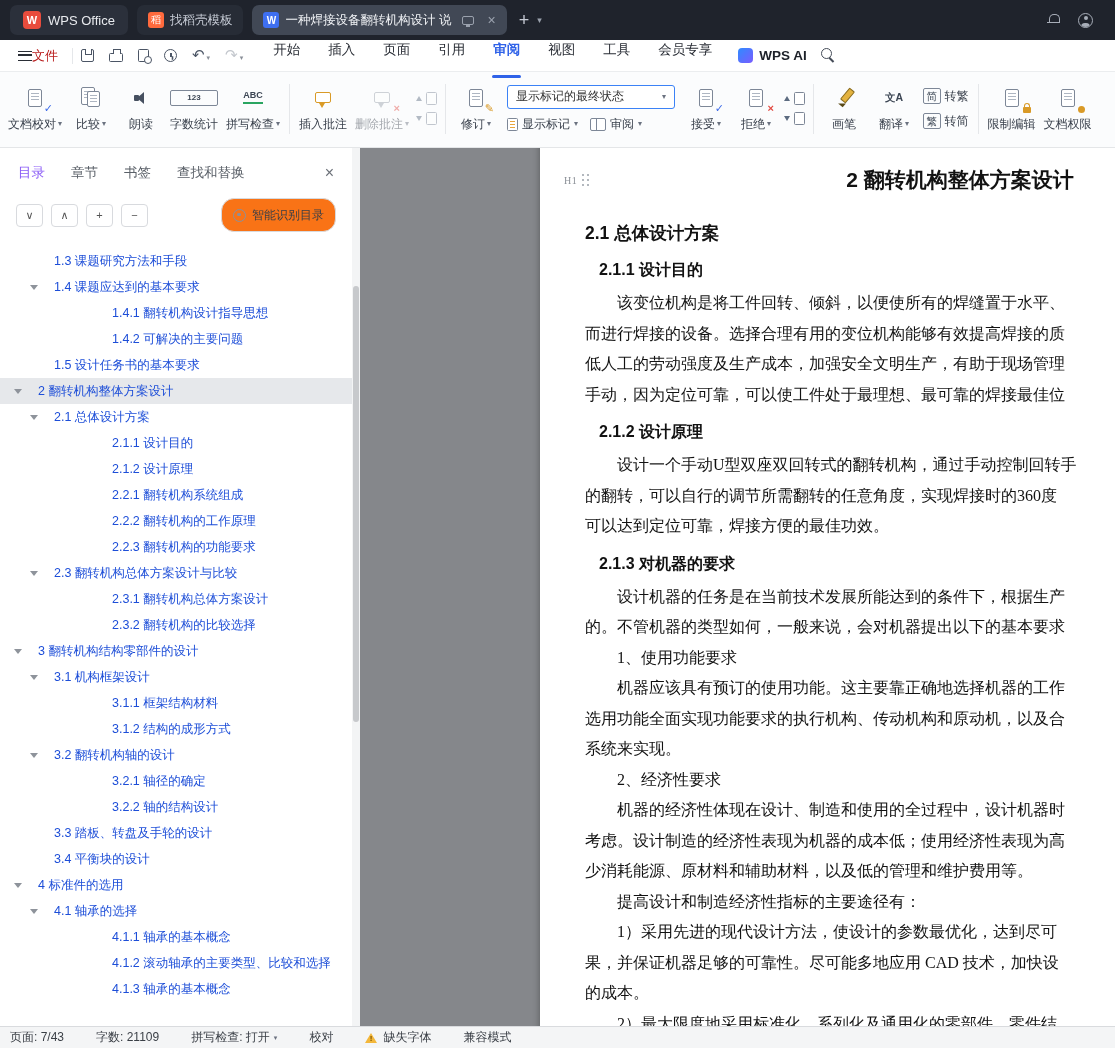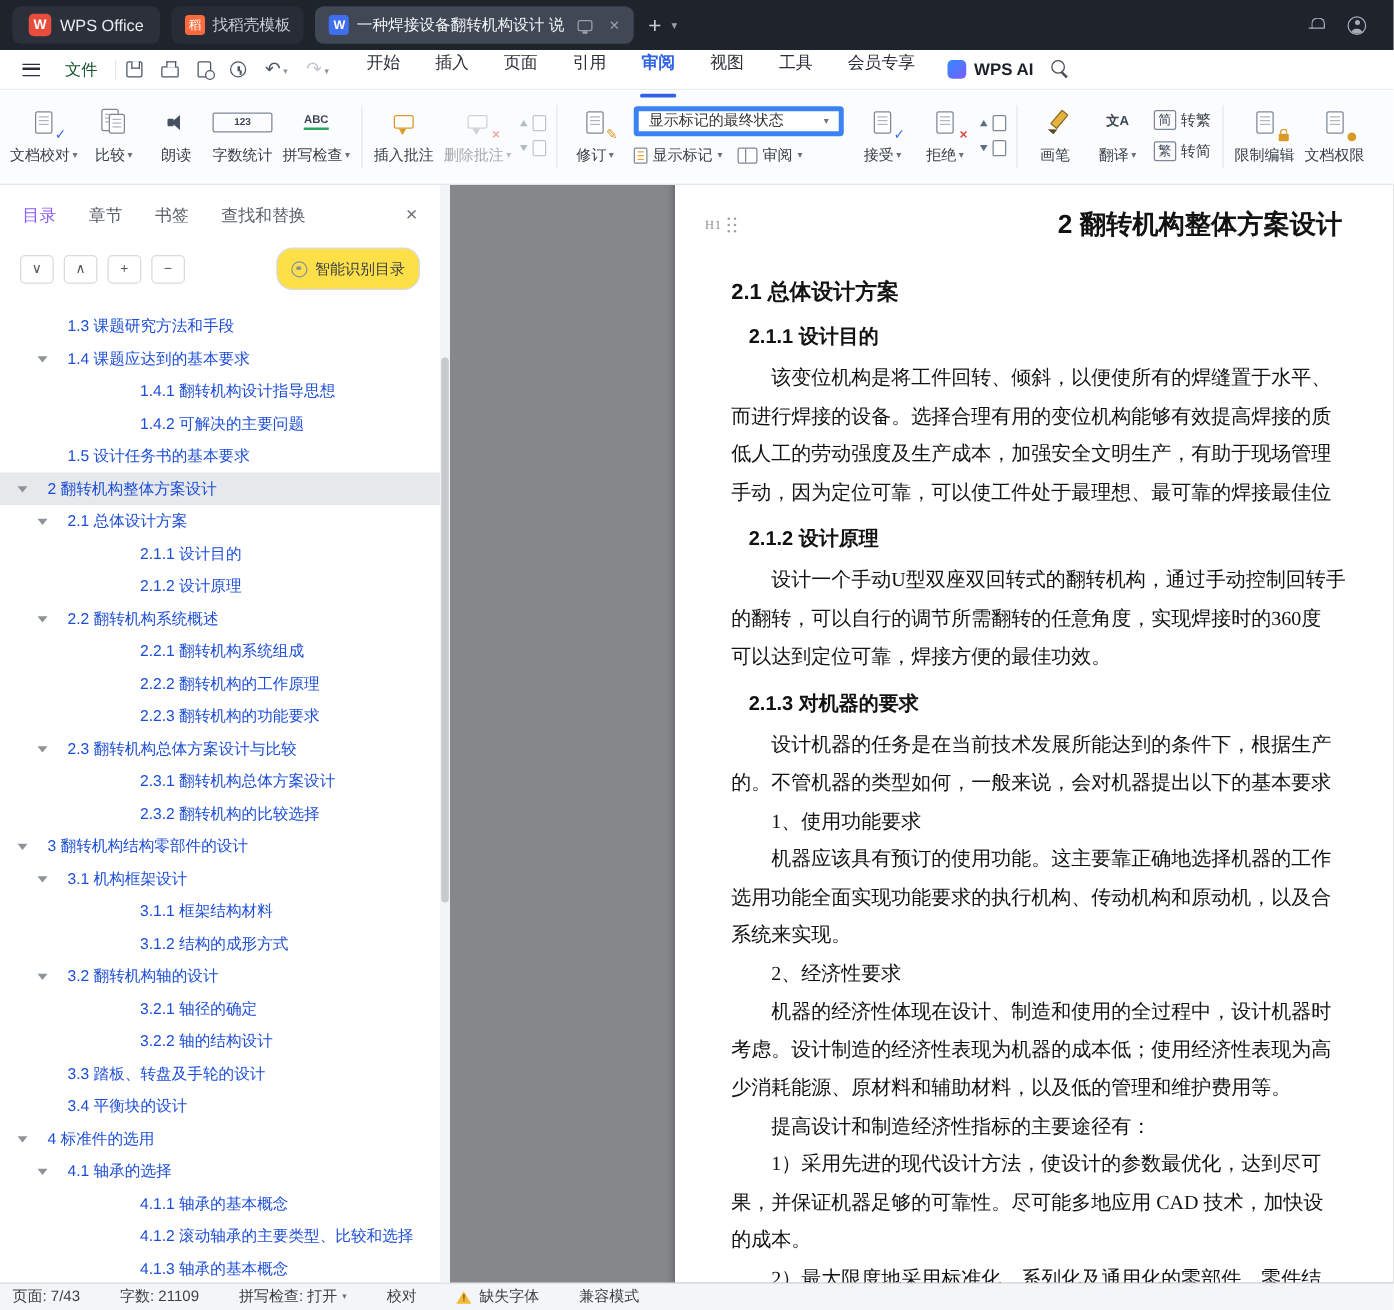--- a/index.html
+++ b/index.html
@@ -22,21 +22,21 @@
   .tb-right{margin-left:auto;display:flex;align-items:center;gap:18px;margin-right:12px}
   .i-bell{width:13px;height:13px;position:relative}
   .i-bell::before{content:"";position:absolute;left:1.5px;top:0;width:9px;height:8px;border:1.4px solid #a7adb8;border-bottom:none;border-radius:5px 5px 0 0}
   .i-bell::after{content:"";position:absolute;left:0;top:8.5px;width:12px;height:1.4px;background:#a7adb8}
   .i-avatar{width:15px;height:15px;border:1.4px solid #a7adb8;border-radius:50%;position:relative;overflow:hidden}
   .i-avatar::before{content:"";position:absolute;left:4.6px;top:2.5px;width:4px;height:4px;border-radius:50%;background:#a7adb8}
   .i-avatar::after{content:"";position:absolute;left:2px;bottom:0;width:9px;height:4px;border-radius:4px 4px 0 0;background:#a7adb8}
 
   
   .menubar{height:32px;background:#fff;border-bottom:1px solid #ebedef;display:flex;align-items:center;padding:0 12px;flex:none}
-  .file-btn{display:flex;align-items:center;gap:20px;font-size:13px;color:#14532d;padding:0 6px}
+  .file-btn{display:flex;align-items:center;gap:0;font-size:13px;color:#b91c1c;padding:0 6px}
   .i-menu{width:14px;height:10px;border-top:1.6px solid #2a2e36;border-bottom:1.6px solid #2a2e36;position:relative}
   .i-menu::after{content:"";position:absolute;left:0;right:0;top:2.6px;height:1.6px;background:#2a2e36}
   .vdiv{width:1px;height:16px;background:#e5e7ea;margin:0 8px}
   .qa{display:flex;align-items:center;gap:15px}
   .i-save{width:13px;height:13px;border:1.5px solid #4b5565;border-radius:2px;position:relative}
   .i-save::before{content:"";position:absolute;left:2.6px;top:-1px;width:5px;height:4.5px;border:1.2px solid #4b5565;border-top:none;background:#fff}
   .i-print{width:14px;height:9px;border:1.5px solid #4b5565;border-radius:1.5px;position:relative;margin-top:3px}
   .i-print::before{content:"";position:absolute;left:2.6px;top:-4.5px;width:6px;height:3.5px;border:1.2px solid #4b5565;border-bottom:none;background:#fff}
   .i-preview{width:11px;height:13px;border:1.5px solid #4b5565;border-radius:1.5px;position:relative}
   .i-preview::after{content:"";position:absolute;right:-4px;bottom:-3px;width:6px;height:6px;border:1.5px solid #4b5565;border-radius:50%;background:#fff}
@@ -84,21 +84,21 @@
   .i-bubble.gray::after{border-top-color:#98a0ab}
   .pair-col{display:flex;flex-direction:column;gap:7px;justify-content:center;margin:0 3px;flex:none}
   .pair-btn{display:flex;align-items:center;gap:4px}
   .pair-btn.disabled{opacity:.45}
   .pgs{display:inline-block;width:11px;height:13px;border:1.2px solid #7d8797;border-radius:1.5px;background:#fff;position:relative}
   .pgs.orange::before{content:"";position:absolute;left:2px;right:2px;top:2px;height:1px;background:#e8a53c;box-shadow:0 3px 0 #e8a53c,0 6px 0 #e8a53c}
   .tri{width:0;height:0}
   .tri.up{border-left:3.5px solid transparent;border-right:3.5px solid transparent;border-bottom:5px solid #5c6b80}
   .tri.down{border-left:3.5px solid transparent;border-right:3.5px solid transparent;border-top:5px solid #5c6b80}
   .rb-mid{display:flex;flex-direction:column;gap:7px;justify-content:center;margin:0 6px;flex:none}
-  .rb-select{width:168px;height:24px;border:4px solid #3b82f6;border-radius:3px;background:#fff;display:flex;align-items:center;padding:0 8px;font-size:12px;color:#333}
+  .rb-select{width:168px;height:24px;border:1px solid #3b82f6;border-radius:3px;background:#fff;display:flex;align-items:center;padding:0 8px;font-size:12px;color:#333}
   .rb-select .rb-caret{margin-left:auto}
   .rb-mid-row{display:flex;align-items:center;gap:12px}
   .mini-btn{display:flex;align-items:center;gap:4px;font-size:12px;color:#39404c;white-space:nowrap}
   .i-pane{width:16px;height:13px;border:1.3px solid #7d8797;border-radius:2px;position:relative;background:#fff}
   .i-pane::after{content:"";position:absolute;left:5px;top:0;bottom:0;width:1.3px;background:#7d8797}
   .i-pen{width:17px;height:17px;position:relative}
   .i-pen::before{content:"";position:absolute;left:8px;top:-1px;width:5px;height:13px;background:#e3b23f;border:1px solid #8a6d20;border-radius:1px;transform:rotate(40deg)}
   .i-pen::after{content:"";position:absolute;left:3px;bottom:0;border-top:5px solid transparent;border-right:6px solid #5a4a18;transform:rotate(40deg)}
   .stack-col{display:flex;flex-direction:column;gap:8px;justify-content:center;margin:0 4px;flex:none}
   .mark-lock{position:absolute;right:-6px;bottom:-2px;width:8px;height:6px;background:#d99a27;border-radius:1px}
@@ -106,21 +106,21 @@
   .mark-dot{position:absolute;right:-4px;bottom:-2px;width:7px;height:7px;border-radius:50%;background:#d99a27}
 
   
   .content{flex:1;display:flex;min-height:0}
   .sidebar{width:352px;background:#fff;display:flex;flex-direction:column;flex:none}
   .sb-tabs{display:flex;align-items:center;gap:26px;padding:0 18px;height:50px;font-size:13.5px;color:#5a6068;flex:none}
   .sb-tab.active{color:#8b5cf6;font-weight:normal}
   .sb-close{margin-left:auto;color:#6b7078;font-size:16px;line-height:1}
   .sb-controls{display:flex;align-items:center;gap:8px;padding:0 16px 12px;flex:none}
   .sb-btn{width:27px;height:23px;border:1px solid #d8dade;border-radius:4px;background:#fff;display:flex;align-items:center;justify-content:center;font-size:11px;color:#555;line-height:1}
-  .smart-pill{margin-left:auto;display:flex;align-items:center;gap:6px;height:25px;padding:16px 11px;border:1px solid #d8dade;border-radius:13px;background:#fde047;font-size:12px;color:#3a3f47;white-space:nowrap}
+  .smart-pill{margin-left:auto;display:flex;align-items:center;gap:6px;height:25px;padding:16px 11px;border:1px solid #d8dade;border-radius:13px;background:#f97316;font-size:12px;color:#3a3f47;white-space:nowrap}
   .i-magic{width:13px;height:13px;border:1.5px solid #8b919c;border-radius:50%;position:relative}
   .i-magic::after{content:"";position:absolute;left:3.3px;top:3.3px;width:3.5px;height:3.5px;border-radius:50%;background:#8b919c}
   .toc-list{flex:1;overflow:hidden;padding-top:4px;font-size:12.5px;color:#1d4ed8}
   .toc-row{height:26px;display:flex;align-items:center;position:relative;white-space:nowrap}
   .toc-row.selected{background:#e6e8eb}
   .toc-arrow{position:absolute;width:0;height:0;border-left:4px solid transparent;border-right:4px solid transparent;border-top:5px solid #8e939b}
   .lvl0{padding-left:38px}.lvl0 .toc-arrow{left:14px}
   .lvl1{padding-left:54px}.lvl1 .toc-arrow{left:30px}
   .lvl2{padding-left:112px}
 
@@ -462,24 +462,20 @@
         </div>
         <div class="toc-row lvl1">
           <span class="toc-arrow"></span>
           <span>2.1 总体设计方案</span>
         </div>
         <div class="toc-row lvl2">
           <span>2.1.1 设计目的</span>
         </div>
         <div class="toc-row lvl2">
           <span>2.1.2 设计原理</span>
-        </div>
-        <div class="toc-row lvl1">
-          <span class="toc-arrow"></span>
-          <span>2.2 翻转机构系统概述</span>
         </div>
         <div class="toc-row lvl2">
           <span>2.2.1 翻转机构系统组成</span>
         </div>
         <div class="toc-row lvl2">
           <span>2.2.2 翻转机构的工作原理</span>
         </div>
         <div class="toc-row lvl2">
           <span>2.2.3 翻转机构的功能要求</span>
         </div>

